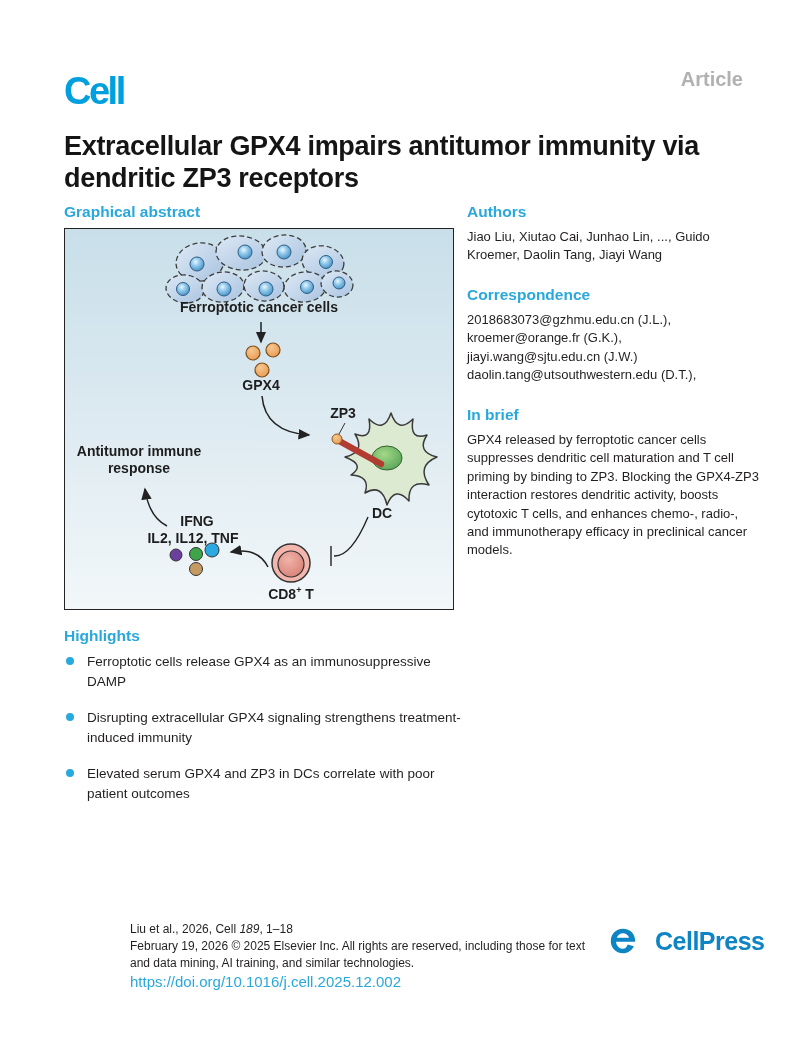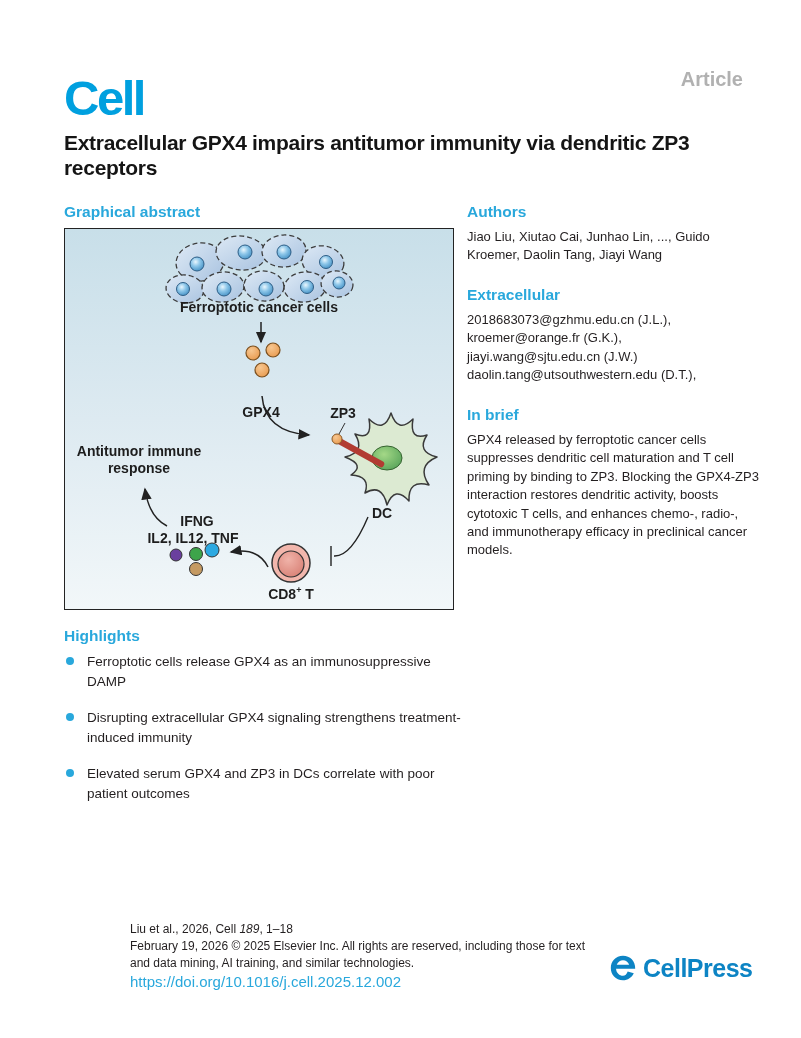--- a/index.html
+++ b/index.html
@@ -6,30 +6,30 @@
   html,body { width:801px; height:1038px; }
   body {
     position:relative;
     background:#ffffff;
     font-family:"Liberation Sans", sans-serif;
     color:#231f20;
     overflow:hidden;
   }
   .logo {
     position:absolute; left:64px; top:70px;
-    font-size:49px; font-weight:bold; color:#00a0df;
+    font-size:38px; font-weight:bold; color:#00a0df;
     letter-spacing:-2.5px;
   }
   .article-tag {
     position:absolute; right:58px; top:68px;
     font-size:20px; font-weight:bold; color:#b1b1b1;
   }
   .title {
     position:absolute; left:64px; top:131px; width:645px;
-    font-size:21px; font-weight:bold; color:#151515;
+    font-size:27px; font-weight:bold; color:#151515;
     line-height:1.17; letter-spacing:-0.3px;
   }
   h2.sec {
     font-size:15.5px; font-weight:bold; color:#29a8dc;
     margin-bottom:7px; letter-spacing:0;
   }
   .left-col { position:absolute; left:64px; top:203px; width:392px; }
   .right-col { position:absolute; left:467px; top:203px; width:295px; }
 
   
@@ -61,22 +61,22 @@
     background:#29a8dc; margin:5px 13px 0 2px; flex:none;
   }
   .hl-text { font-size:13.5px; line-height:1.45; width:378px; }
 
   
   .footer { position:absolute; left:130px; top:921px; width:470px; }
   .footer .fline { font-size:12px; line-height:1.4; color:#231f20; }
   .footer .ital { font-style:italic; }
   .footer a.doi { color:#29a8dc; text-decoration:none; font-size:15px; line-height:1.4; }
   .cellpress {
-    position:absolute; left:608px; top:953px;
-    display:flex; align-items:center;
+    position:absolute; left:608px; top:926px;
+    display:flex; align-items:center;gap:12px;
   }
   .cellpress .mark { width:30px; height:30px; margin-right:5px; }
   .cellpress .word {
     font-size:25px; font-weight:bold; color:#0d84c4; letter-spacing:-0.5px;
   }
 </style>
 </head>
 <body>
 
 <div class="logo">Cell</div>
@@ -166,37 +166,37 @@
         <circle cx="111" cy="326" r="6" fill="#6a3f9e"></circle>
         <circle cx="131" cy="325" r="6.5" fill="#3da44a"></circle>
         <circle cx="147" cy="321" r="7" fill="#2da9e1"></circle>
         <circle cx="131" cy="340" r="6.5" fill="#c59a62"></circle>
       </g>
 
       <path d="M102 297 Q84 288 80 260" stroke="#222" stroke-width="1.5" fill="none" marker-end="url(#arr)"></path>
     </svg>
 
     <div class="flabel" style="left:69px; top:70px; width:250px;">Ferroptotic cancer cells</div>
-    <div class="flabel" style="left:156px; top:148px; width:80px;margin-top:27px;">GPX4</div>
+    <div class="flabel" style="left:156px; top:148px; width:80px;">GPX4</div>
     <div class="flabel" style="left:248px; top:176px; width:60px;">ZP3</div>
     <div class="flabel" style="left:297px; top:276px; width:40px;">DC</div>
     <div class="flabel" style="left:2px; top:214px; width:144px;">Antitumor immune response</div>
     <div class="flabel" style="left:92px; top:284px; width:80px;">IFNG</div>
     <div class="flabel" style="left:48px; top:301px; width:160px;">IL2, IL12, TNF</div>
     <div class="flabel" style="left:186px; top:356px; width:80px;"><span>CD8</span><sup>+</sup><span> T</span></div>
   </div>
 </div>
 
 <div class="right-col">
   <div class="block">
     <h2 class="sec">Authors</h2>
     <p class="authors-text">Jiao Liu, Xiutao Cai, Junhao Lin, ..., Guido Kroemer, Daolin Tang, Jiayi Wang</p>
   </div>
   <div class="block">
-    <h2 class="sec">Extracellular</h2>
+    <h2 class="sec">Correspondence</h2>
     <div class="line">2018683073@gzhmu.edu.cn (J.L.),</div>
     <div class="line">kroemer@orange.fr (G.K.),</div>
     <div class="line">jiayi.wang@sjtu.edu.cn (J.W.)</div>
     <div class="line">daolin.tang@utsouthwestern.edu (D.T.),</div>
   </div>
   <div class="block">
     <h2 class="sec">In brief</h2>
     <p>GPX4 released by ferroptotic cancer cells suppresses dendritic cell maturation and T cell priming by binding to ZP3. Blocking the GPX4-ZP3 interaction restores dendritic activity, boosts cytotoxic T cells, and enhances chemo-, radio-, and immunotherapy efficacy in preclinical cancer models.</p>
   </div>
 </div>

